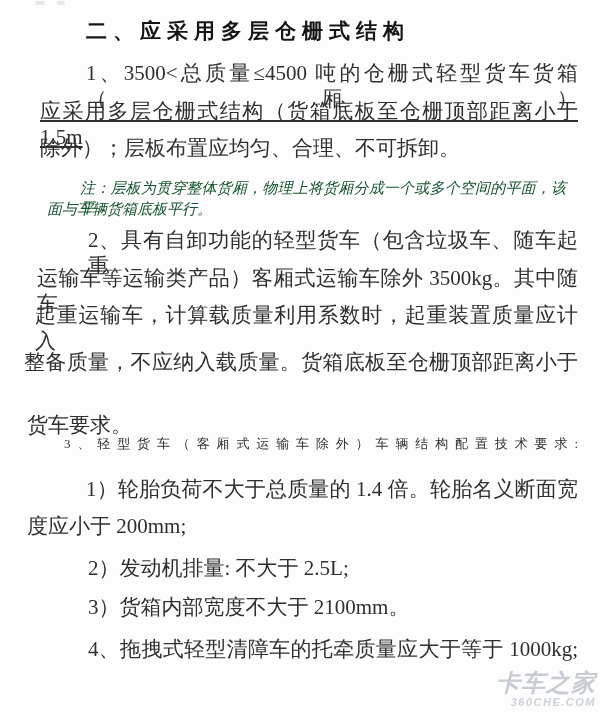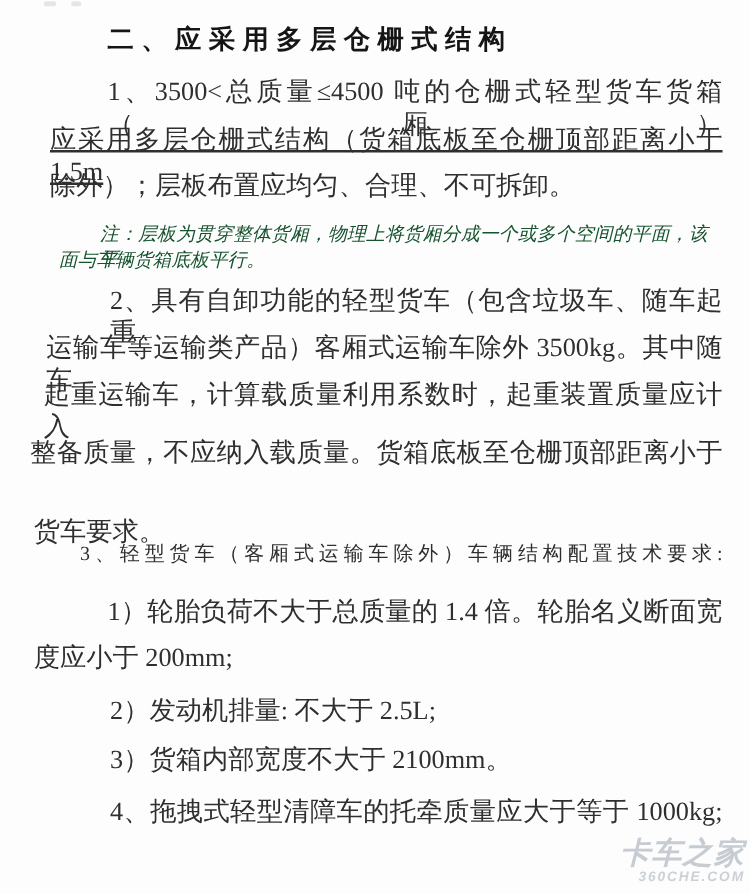--- a/index.html
+++ b/index.html
@@ -34,21 +34,21 @@
     font-size:15px;line-height:20px;
     font-style:italic;color:#14532d;
   }
   .n1 {top:178px;left:80px;width:486px;}
   .n2 {top:199px;left:47px;}
   .l7 {top:227px;left:88px;width:490px;}
   .l8 {top:265px;left:37px;width:541px;}
   .l9 {top:302px;left:35px;width:543px;}
   .l10{top:349px;left:24px;width:554px;}
   .l11{top:386px;left:27px;margin-top:26px;}
-  .l12{top:431px;left:64px;width:514px;font-size:16px;}
+  .l12{top:431px;left:64px;width:514px;font-size:13px;}
   .l13{top:476px;left:86px;width:492px;}
   .l14{top:513px;left:27px;}
   .l15{top:555px;left:88px;}
   .l16{top:594px;left:88px;}
   .l17{top:636px;left:88px;width:490px;}
   .l18{top:676px;left:28px;letter-spacing:3px;}
   
   .artifact{
     position:absolute;top:1px;height:4px;width:10px;
     background:#c9c9c9;opacity:.45;border-radius:2px;

